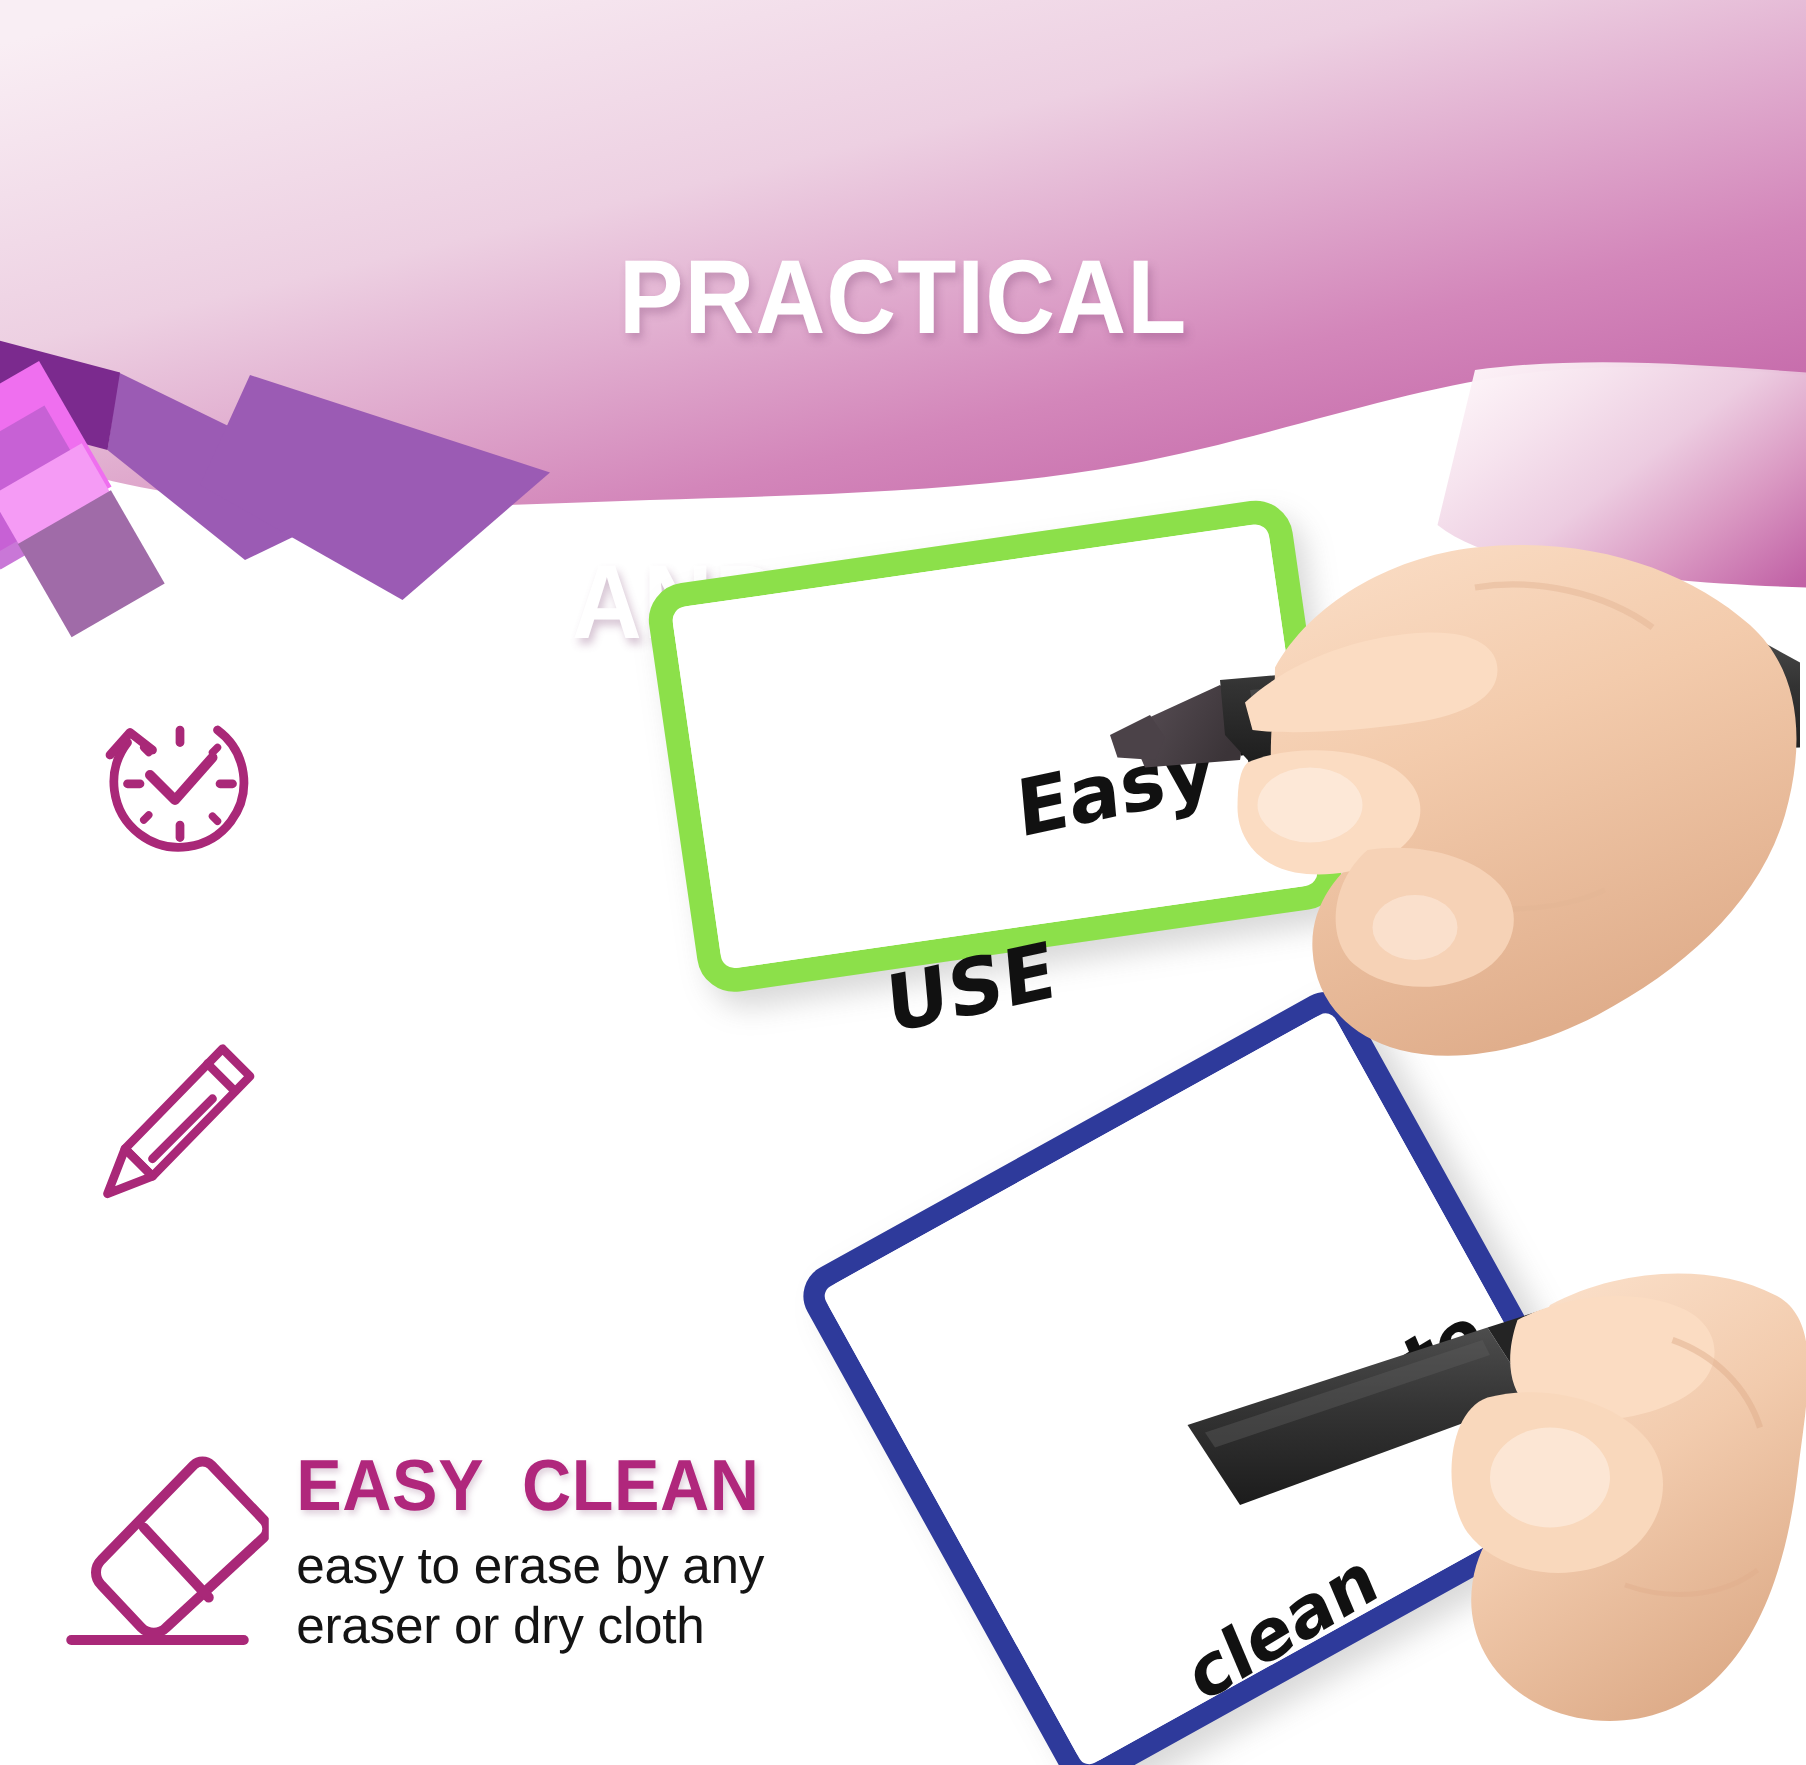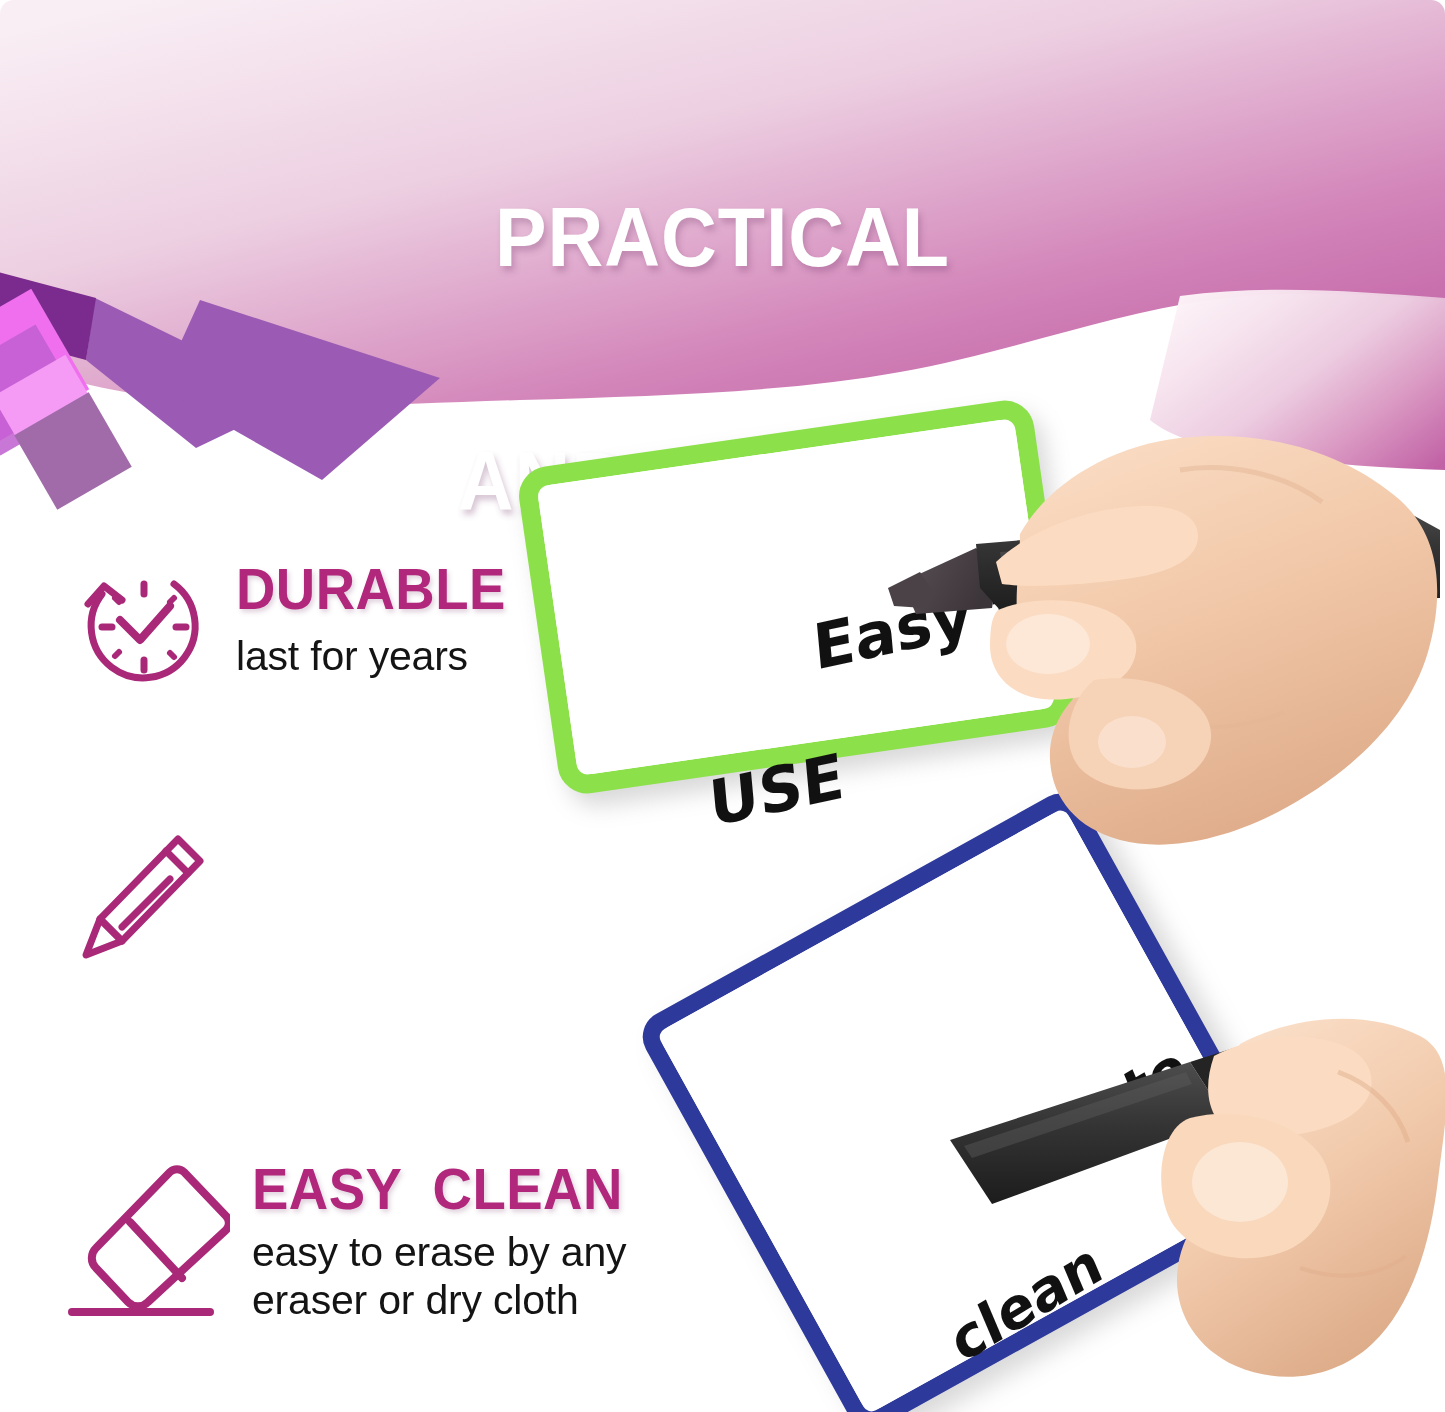--- a/index.html
+++ b/index.html
@@ -2,21 +2,21 @@
 <html><head>
 <meta charset="utf-8">
 <style>
   html,body{margin:0;padding:0;}
   body{
     width:1445px;height:1412px;
     background:#ffffff;
     font-family:"Liberation Sans", sans-serif;
     overflow:hidden;
   }
-  .stage{position:relative;width:1445px;height:1412px;overflow:hidden;background:#fff;border-radius:14px;}
+  .stage{position:relative;width:1445px;height:1412px;overflow:hidden;background:#fff;}
 
   
   .header-wrap{position:absolute;left:0;top:0;width:1445px;height:520px;overflow:hidden;}
   .header-wrap svg{display:block;}
 
   .title{
     position:absolute;left:0;top:34px;width:1445px;
     text-align:center;
     color:#ffffff;
     font-family:"Liberation Sans", sans-serif;
@@ -184,44 +184,40 @@
             <line x1="98" y1="67" x2="108" y2="67"></line>
             <line x1="37" y1="38" x2="41" y2="42" stroke-width="6"></line>
             <line x1="92" y1="93" x2="96" y2="97" stroke-width="6"></line>
             <line x1="37" y1="96" x2="41" y2="92" stroke-width="6"></line>
             <line x1="92" y1="42" x2="96" y2="38" stroke-width="6"></line>
 
             <path d="M42,60 L62,80 L92,46" stroke-width="8"></path>
           </g>
         </svg>
       </div>
-      <div class="f-text">
-        <div class="f-head">DURABLE</div>
-        <div class="f-sub">last for years</div>
-      </div>
     </div>
 
     <div class="feature f2" style="left:78px;top:825px;">
       <div class="f-icon">
         <svg width="132" height="150" viewBox="0 0 132 150" xmlns="http://www.w3.org/2000/svg">
           <g fill="none" stroke="#A92878" stroke-width="7" stroke-linecap="round" stroke-linejoin="round">
 
             <path d="M100,14 L122,36 L44,116 L22,94 Z"></path>
 
             <line x1="88" y1="26" x2="110" y2="48"></line>
 
             <path d="M22,94 L44,116 L8,130 Z"></path>
 
             <line x1="44" y1="102" x2="92" y2="54"></line>
           </g>
         </svg>
       </div>
     </div>
 
-    <div class="feature f3" style="left:60px;top:1160px;">
+    <div class="feature f3" style="left:45px;top:1160px;">
       <div class="f-icon">
         <svg width="170" height="160" viewBox="0 0 170 160" xmlns="http://www.w3.org/2000/svg">
           <g fill="none" stroke="#A92878" stroke-width="8" stroke-linecap="round" stroke-linejoin="round">
 
             <path d="M124,12 L166,56 A10,10 0 0 1 166,70 L88,142
                      A14,14 0 0 1 68,142 L36,108
                      A14,14 0 0 1 36,88 L110,12
                      A10,10 0 0 1 124,12 Z"></path>
 
             <line x1="70" y1="62" x2="122" y2="118"></line>

